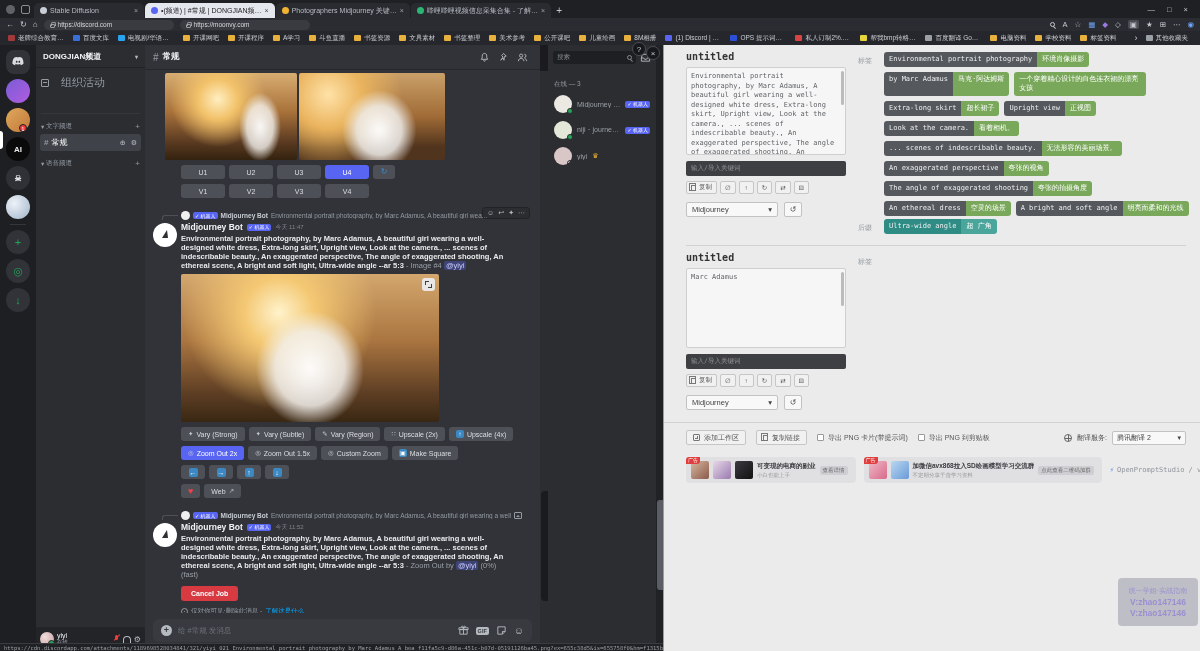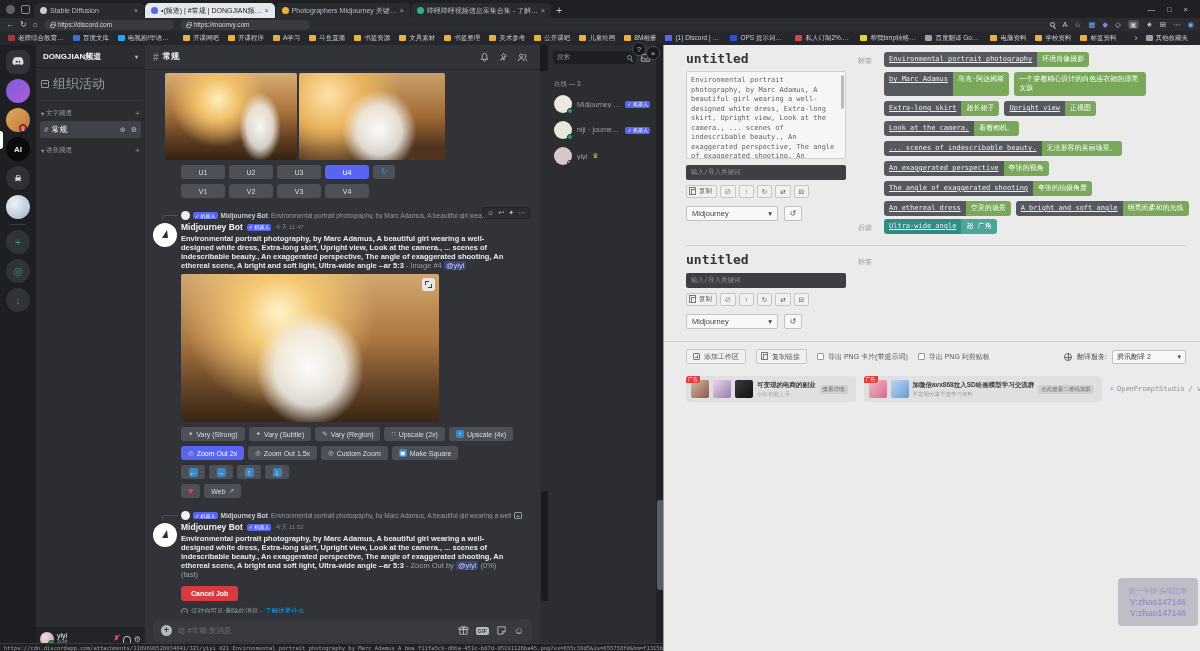--- a/index.html
+++ b/index.html
@@ -59,21 +59,21 @@
   .rail-txt { color:#e6e7e9; font-size:8px; font-weight:bold; }
   .rail-sep { width:16px; height:1px; background:#35363c; margin:5px auto 0; }
   .rail-action { width:24px; height:24px; border-radius:50%; margin:5px auto 0; background:#313338;
     color:#23a55a; font-size:11px; display:flex; align-items:center; justify-content:center; }
 
   #channels { position:absolute; left:36px; top:45px; width:109px; height:606px; background:#2b2d31;
     display:flex; flex-direction:column; }
   .srv-header { height:23px; border-bottom:1px solid #1f2124; display:flex; align-items:center;
     padding:0 7px; color:#f2f3f5; font-size:8px; font-weight:bold; }
   .srv-header .chev { margin-left:auto; font-size:6px; color:#b5bac1; }
-  .event-row { display:flex; align-items:center; gap:4px; margin:7px 5px 0; color:#949ba4; font-size:13px; }
+  .event-row { display:flex; align-items:center; gap:12px; margin:7px 5px 16px; color:#949ba4; font-size:11px; }
   .i-cal { width:8px; height:8px; border:1px solid #949ba4; border-radius:1px; position:relative; flex:none; }
   .i-cal::before { content:""; position:absolute; left:1px; right:1px; top:2px; border-top:1px solid #949ba4; }
   .ch-divider { height:1px; background:#35373c; margin:7px 5px 0; }
   .cat-row { display:flex; align-items:center; margin:8px 5px 0; color:#949ba4; font-size:6.5px; }
   .cat-row .add { margin-left:auto; font-size:8px; }
   .channel-row { display:flex; align-items:center; gap:3px; margin:3px 4px 0; background:#404249;
     border-radius:3px; padding:3px 4px; color:#fff; font-size:8px; }
   .channel-row .hash { color:#949ba4; font-weight:bold; }
   .channel-row .ic { margin-left:auto; color:#b5bac1; font-size:7px; }
   .channel-row .ic + .ic { margin-left:2px; }
@@ -202,21 +202,21 @@
     border-left:1px solid #9a9aa0; color:#444; }
   #ops-header { height:22px; display:flex; align-items:center; padding:0 14px 0 22px; }
   .brand { font-family:"DejaVu Sans Mono", monospace; font-size:8.5px; color:#a9adb3; letter-spacing:0.5px; }
   .brand b { color:#8f949b; font-weight:bold; }
   .brand .rfr { color:#8f949b; margin-left:4px; }
   .toggle { margin-left:auto; display:flex; align-items:center; gap:4px; font-size:7.5px; color:#666; }
   .toggle-ico { width:9px; height:9px; border-radius:2px; background:#55585e; }
 
   .ws { display:flex; gap:12px; padding:4px 8px 6px 22px; }
   .ws-left { width:160px; flex:none; }
-  .ws-title { font-family:"DejaVu Sans Mono", monospace; font-size:13px; font-weight:bold; color:#333; margin:2px 0 5px; }
+  .ws-title { font-family:"DejaVu Sans Mono", monospace; font-size:10px; font-weight:bold; color:#333; margin:2px 0 5px; }
   .ws-text { height:88px; background:#f6f6f6; border:1px solid #cfcfcf; border-radius:2px; padding:4px 8px 4px 4px;
     font-family:"DejaVu Sans Mono", monospace; font-size:7px; line-height:9.5px; color:#606468; overflow:hidden; position:relative; }
   .ws-text::after { content:""; position:absolute; right:1px; top:3px; width:3px; height:34px; background:#bbb; border-radius:2px; }
   .ws-text.short { height:80px; }
   .ws-dark { margin-top:6px; height:15px; background:#3e3f43; border-radius:2px; display:flex; align-items:center;
     padding:0 5px; font-family:"DejaVu Sans Mono", monospace; font-size:6.5px; color:#909298; }
   .ws-tools { margin-top:5px; display:flex; gap:3px; }
   .tool { height:13px; min-width:15px; padding:0 4px; background:#f1f1f1; border:1px solid #c6c6c6; border-radius:2px;
     display:flex; align-items:center; justify-content:center; gap:3px; font-size:6.5px; color:#555; font-family:inherit; }
   .i-copy { width:5px; height:6px; border:1px solid #777; position:relative; background:#f1f1f1; }
@@ -226,21 +226,21 @@
     display:flex; align-items:center; justify-content:space-between; padding:0 5px; font-size:7.5px; color:#444; }
   .hist { width:18px; height:15px; background:#f8f8f8; border:1px solid #c2c2c2; border-radius:2px;
     text-align:center; line-height:14px; font-size:8px; color:#555; }
 
   .ws-right { flex:1; min-width:0; }
   .tagblock { display:flex; gap:6px; margin-top:3px; }
   .rowlabel { width:20px; flex:none; font-size:7px; color:#9aa0a6; padding-top:4px; }
   .tags { flex:1; display:flex; flex-wrap:wrap; gap:5px; align-content:flex-start; }
   .tag { display:inline-flex; border-radius:3px; overflow:hidden; font-family:"DejaVu Sans Mono", monospace;
     font-size:7px; line-height:9px; align-items:stretch; }
-  .tag .en { background:#55585c; color:#eceef0; padding:3px 5px; white-space:nowrap;text-decoration:underline; }
+  .tag .en { background:#55585c; color:#eceef0; padding:3px 5px; white-space:nowrap; }
   .tag .zh { background:#79a85a; color:#fff; padding:3px 5px; white-space:nowrap; }
   .tag.wide .en { white-space:normal; max-width:150px; }
   .tag.wide .zh { white-space:normal; max-width:132px; }
   .tag.teal .en { background:#2e8c85; }
   .tag.teal .zh { background:#4aa59b; }
 
   .ops-div { border-top:1px solid #d2d2d2; margin:5px 14px 0 22px; }
 
   #ops-bottom { border-top:1px solid #d2d2d2; margin-top:6px; display:flex; align-items:center; gap:10px;
     padding:7px 14px 6px 22px; font-size:7px; color:#555; }
@@ -927,20 +927,21 @@
           </div>
         </div>
       </div>
     </div>
 
     <div class="ops-div"></div>
 
     <div class="ws">
       <div class="ws-left">
         <div class="ws-title">untitled</div>
+        <div class="ws-text short">Marc Adamus</div>
         <div class="ws-dark">输入/导入关键词</div>
         <div class="ws-tools">
           <button class="tool">
               <span class="i-copy"></span>
               <span>复制</span>
             </button>
           <span style="display:flex;gap:3px;">
 
           <button class="tool">
                 <span>∅</span>

